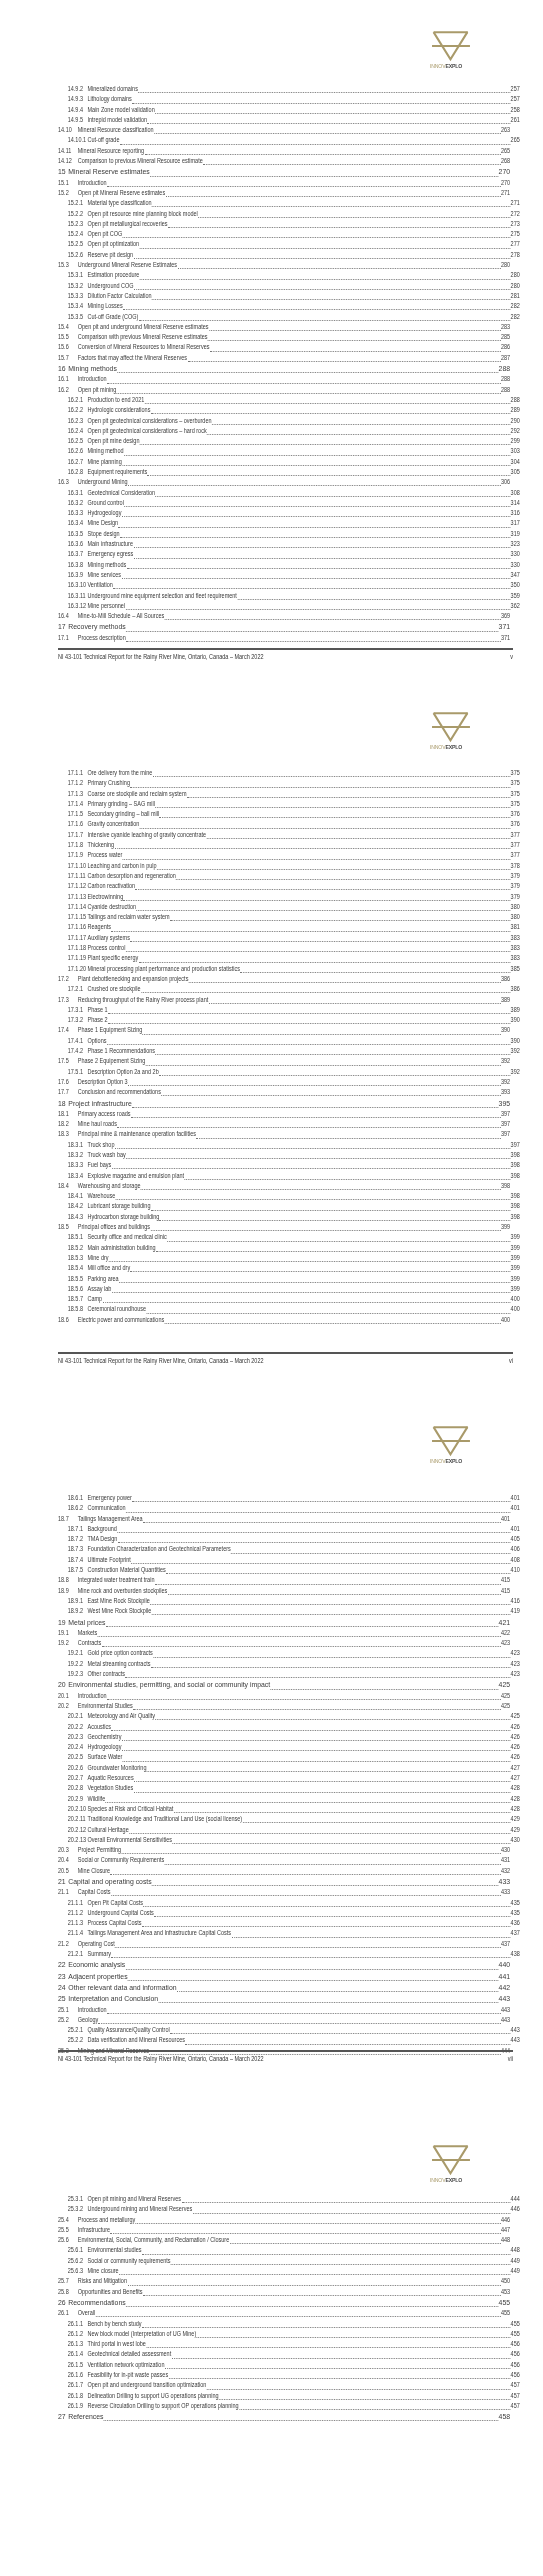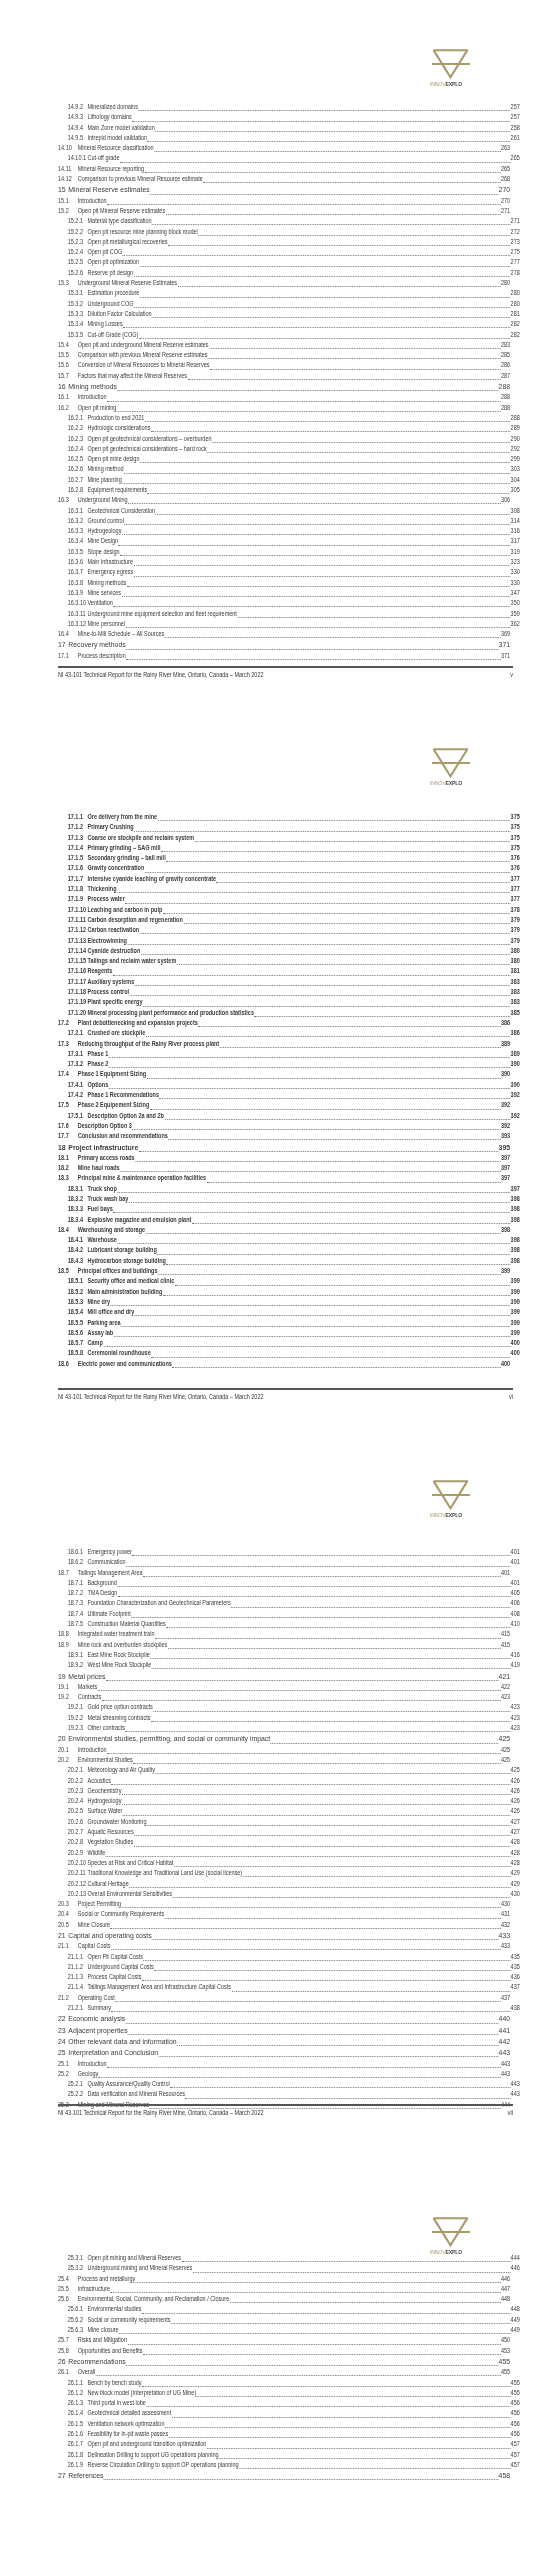--- a/index.html
+++ b/index.html
@@ -1,17 +1,17 @@
 <!DOCTYPE html>
 <html style="font-size:8.2px"><head>
 <meta charset="utf-8">
 <style>
   html, body { margin:0; padding:0; background:#ffffff; }
   body { width:544px; font-family:"Liberation Sans", sans-serif; color:#333333; }
-  .page { position:relative; width:536px; height:703px; background:#ffffff; box-sizing:border-box;margin-top:18px; }
+  .page { position:relative; width:536px; height:703px; background:#ffffff; box-sizing:border-box; }
   .logo { position:absolute; top:30px; left:431px; width:41px; height:43px; }
   .logo svg { position:absolute; left:0; top:0; }
   .logo-text { position:absolute; left:-1px; top:33px; font-size:5.2px; letter-spacing:-0.2px; white-space:nowrap; }
   .logo-text .light { color:#a99a6a; font-weight:normal; }
   .logo-text .bold { color:#4a4a4a; font-weight:bold; }
   .toc { position:absolute; left:58px; width:452px; }
   .toc-row { position:relative; display:flex; align-items:baseline; height:10.3px; font-size:6.4px; color:#3a3a3a; white-space:nowrap; transform:scaleX(0.86); transform-origin:left; width:116.3%; }
   .toc-row.lvl1 { height:11.3px; font-size:8px; }
   .toc-row .num { flex:none; }
   .toc-row.lvl1 .num { width:12px; }
@@ -375,21 +375,21 @@
     </div>
     <div class="page">
       <div class="logo" style="top: 7.7px;">
         <svg width="41" height="32" viewBox="0 0 80 62">
           <polyline points="5,4 39,4 72,4" fill="none" stroke="#a99a6a" stroke-width="4"></polyline>
           <polyline points="5,4 38,57 71,4" fill="none" stroke="#a99a6a" stroke-width="4"></polyline>
           <line x1="2" y1="31" x2="76" y2="31" stroke="#a99a6a" stroke-width="4"></line>
         </svg>
         <div class="logo-text"><span class="light">INNOV</span><span class="bold">EXPLO</span></div>
       </div>
-      <div class="toc" style="top: 74px; font-weight: bold;">
+      <div class="toc" style="top: 66px;">
         <div class="toc-row lvl3">
           <span class="num">17.1.1</span>
           <span class="title">Ore delivery from the mine</span>
           <span class="dots"></span>
           <span class="pg">375</span>
         </div>
         <div class="toc-row lvl3">
           <span class="num">17.1.2</span>
           <span class="title">Primary Crushing</span>
           <span class="dots"></span>
@@ -1061,21 +1061,21 @@
     </div>
     <div class="page">
       <div class="logo" style="top: 35px;">
         <svg width="41" height="32" viewBox="0 0 80 62">
           <polyline points="5,4 39,4 72,4" fill="none" stroke="#a99a6a" stroke-width="4"></polyline>
           <polyline points="5,4 38,57 71,4" fill="none" stroke="#a99a6a" stroke-width="4"></polyline>
           <line x1="2" y1="31" x2="76" y2="31" stroke="#a99a6a" stroke-width="4"></line>
         </svg>
         <div class="logo-text"><span class="light">INNOV</span><span class="bold">EXPLO</span></div>
       </div>
-      <div class="toc" style="top: 73px;">
+      <div class="toc" style="top: 86px;">
         <div class="toc-row lvl3">
           <span class="num">25.3.1</span>
           <span class="title">Open pit mining and Mineral Reserves</span>
           <span class="dots"></span>
           <span class="pg">444</span>
         </div>
         <div class="toc-row lvl3">
           <span class="num">25.3.2</span>
           <span class="title">Underground mining and Mineral Reserves</span>
           <span class="dots"></span>

